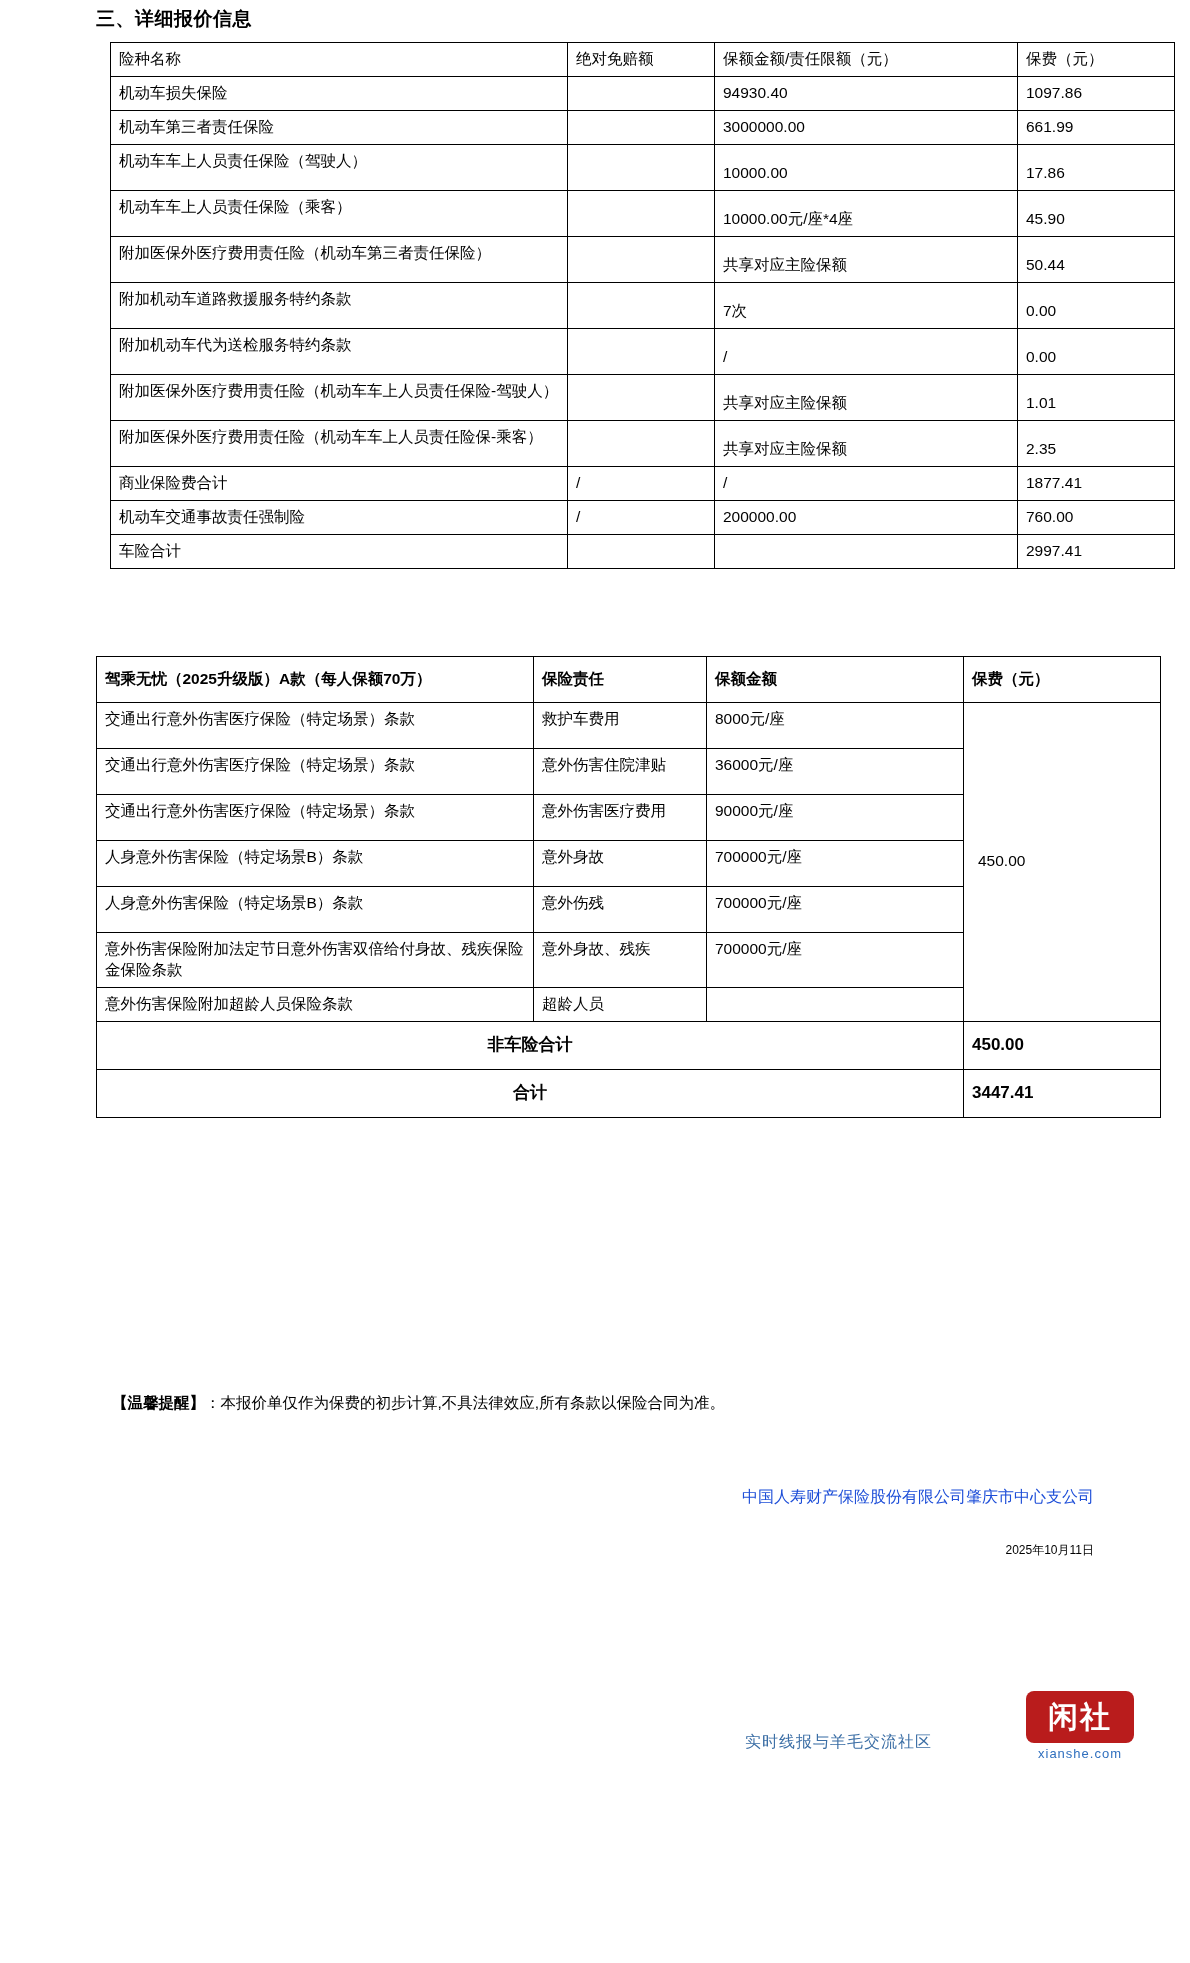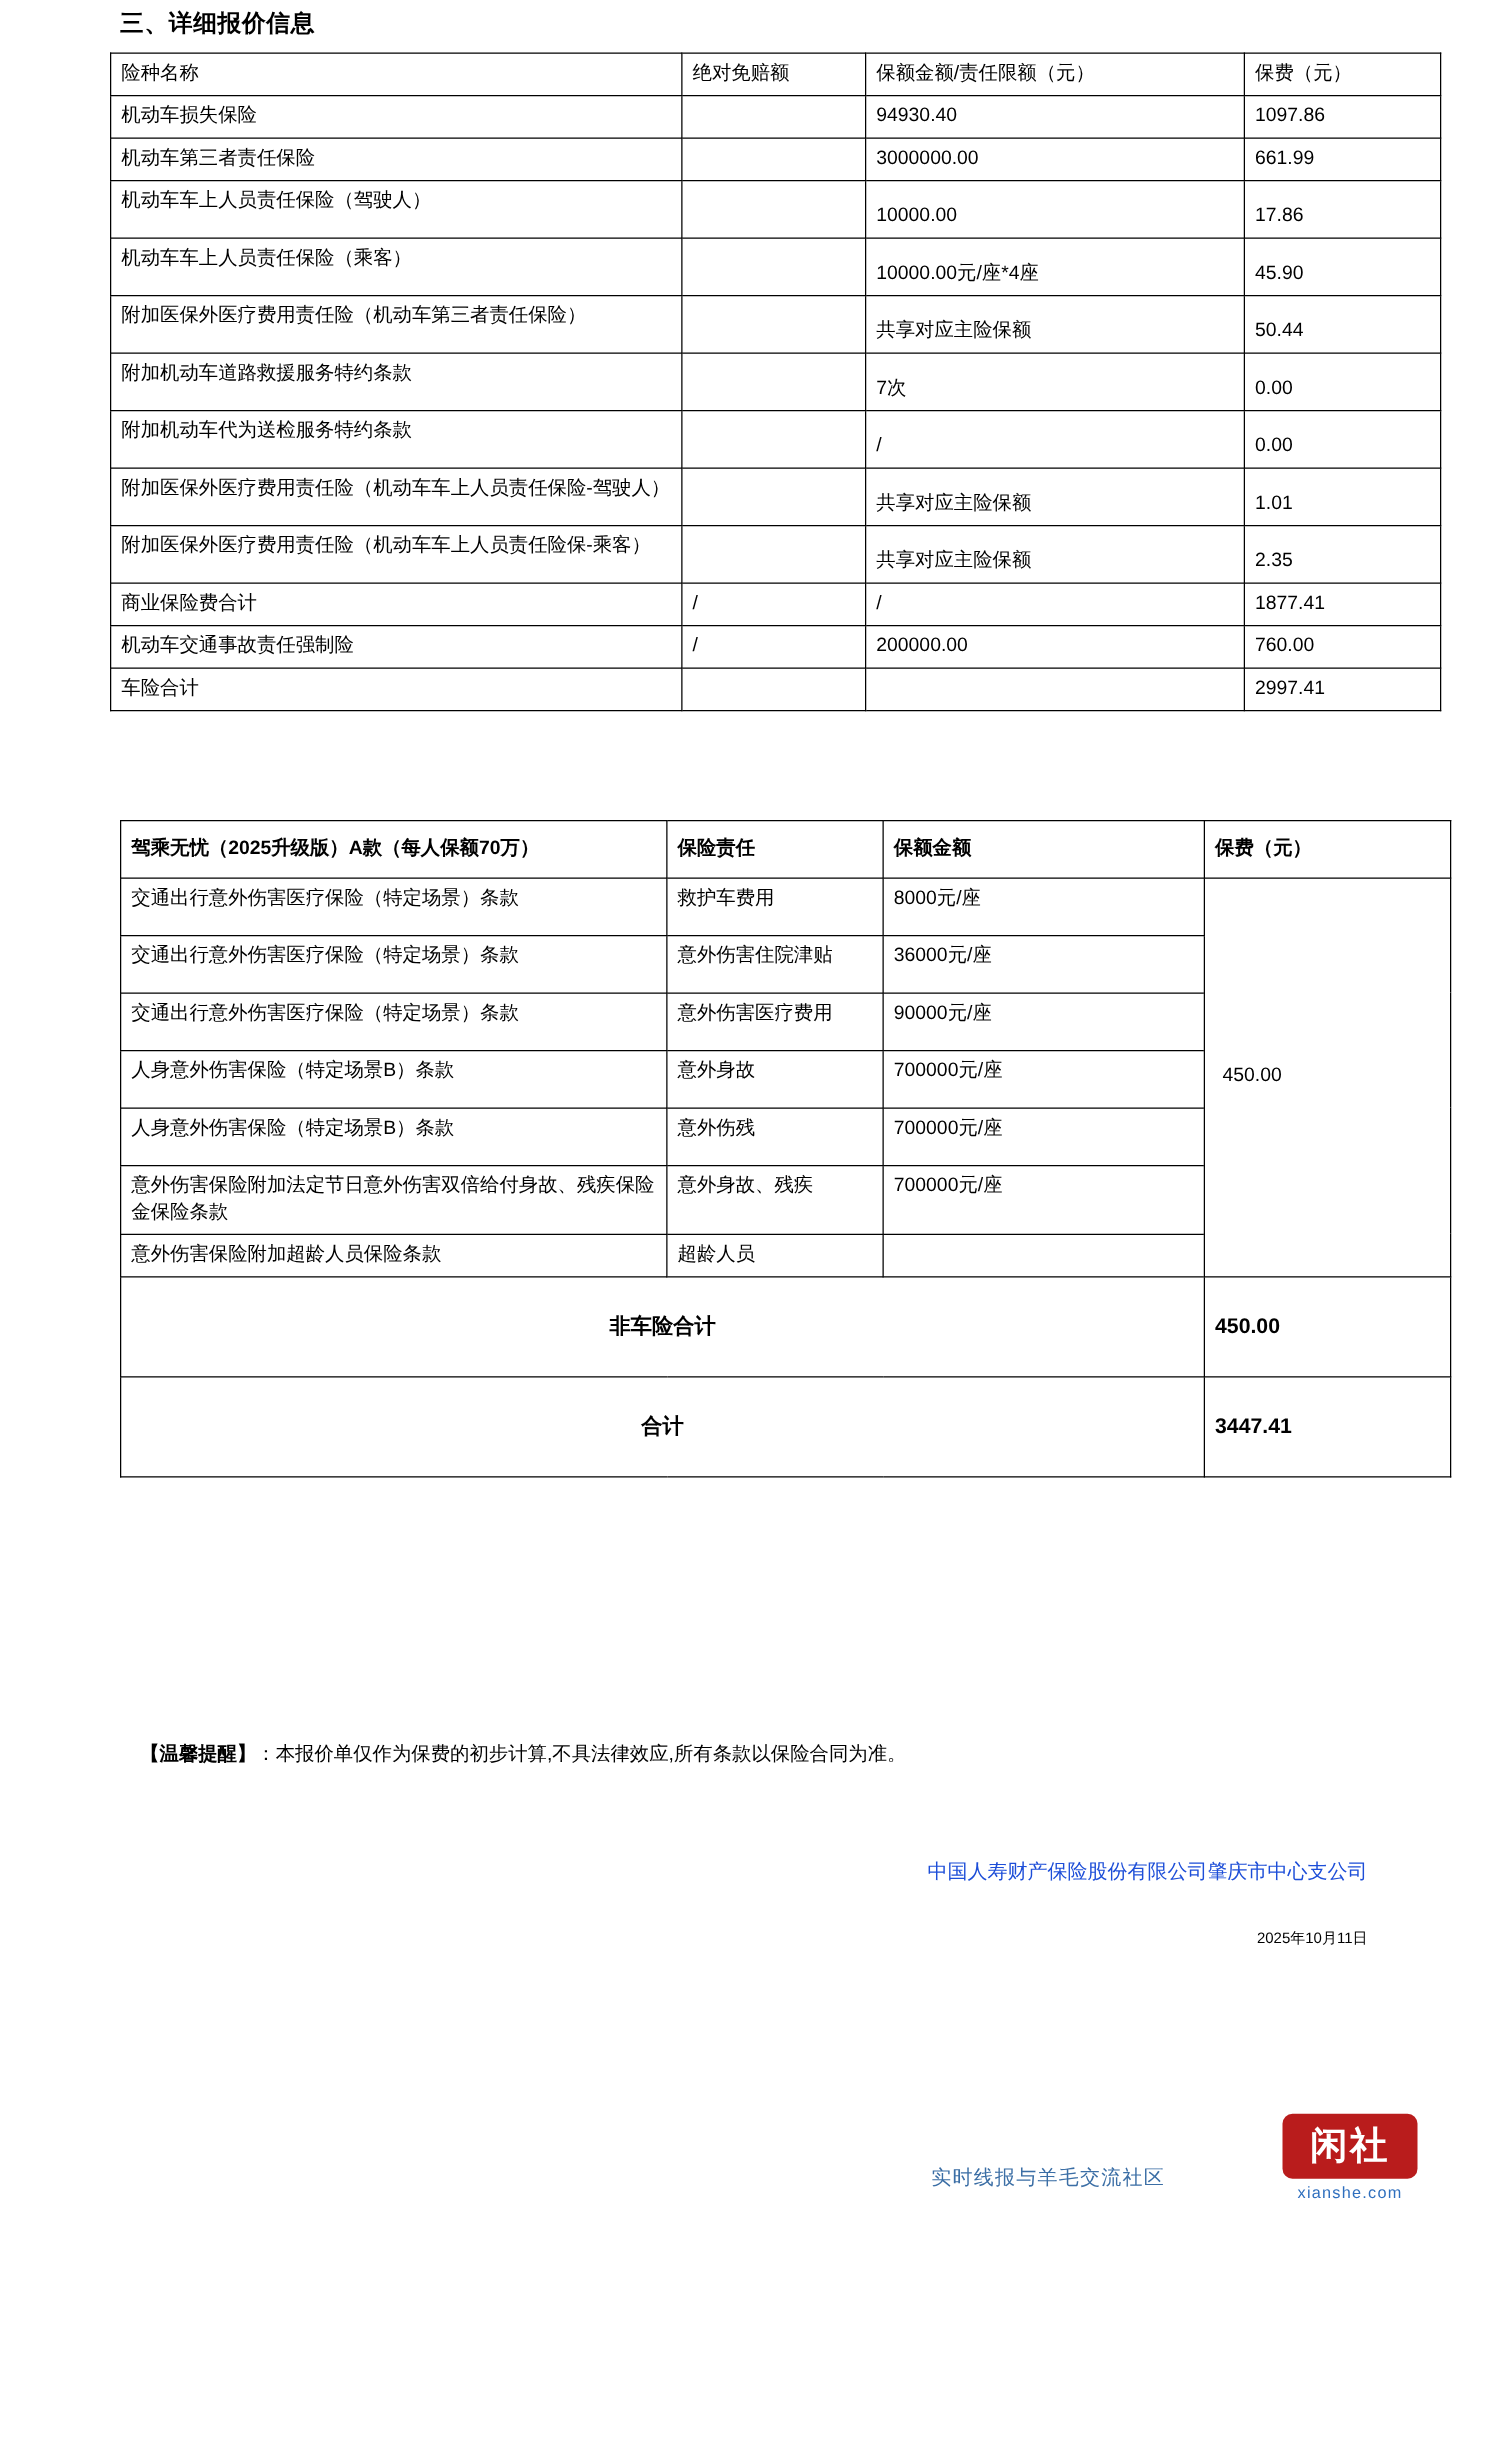--- a/index.html
+++ b/index.html
@@ -42,21 +42,21 @@
   table.doc-table td, table.doc-table th {
     border: 1px solid #000;
     padding: 6px 8px;
     vertical-align: top;
     text-align: left;
     font-weight: normal;
     line-height: 1.35;
   }
   
   #table-main {
-    left: 88px;
+    left: 110px;
     top: 42px;
     width: 998px;
     padding-left: 44px;
   }
   #table-main td.c0 { width: 440px; }
   #table-main td.c1 { width: 130px; }
   #table-main td.c2 { width: 286px; }
   #table-main td.c3 { width: 140px; }
   #table-main tr.head td { font-weight: normal; }
   #table-main td.val { vertical-align: bottom; }
@@ -73,21 +73,21 @@
   #table-sub td.s3 { width: 180px; }
   #table-sub td.premium-cell {
     text-align: left;
     vertical-align: middle;
     padding-left: 14px;
   }
   #table-sub td.total-label {
     text-align: center;
     font-weight: bold;
     font-size: 17px;
-    padding: 28px 8px;
+    padding: 12px 8px;
   }
   #table-sub td.total-val {
     vertical-align: middle;
     font-weight: bold;
     font-size: 17px;
   }
   #table-sub td.head-tall {
     padding-top: 12px;
     padding-bottom: 12px;
     font-weight: bold;

